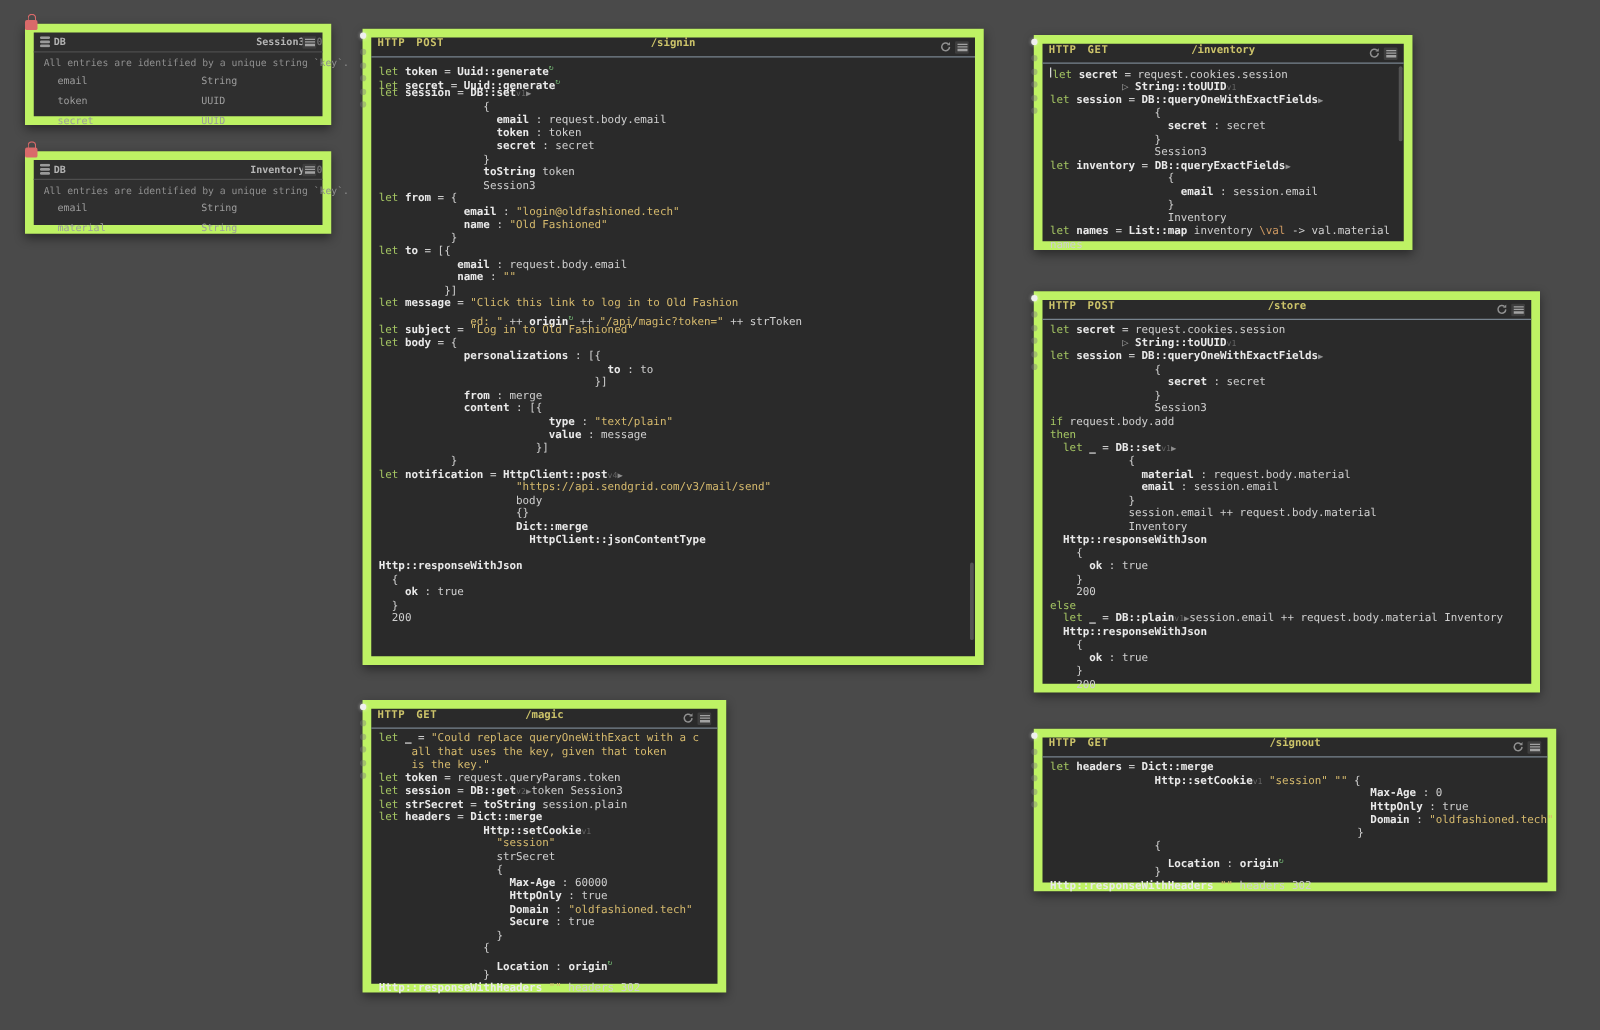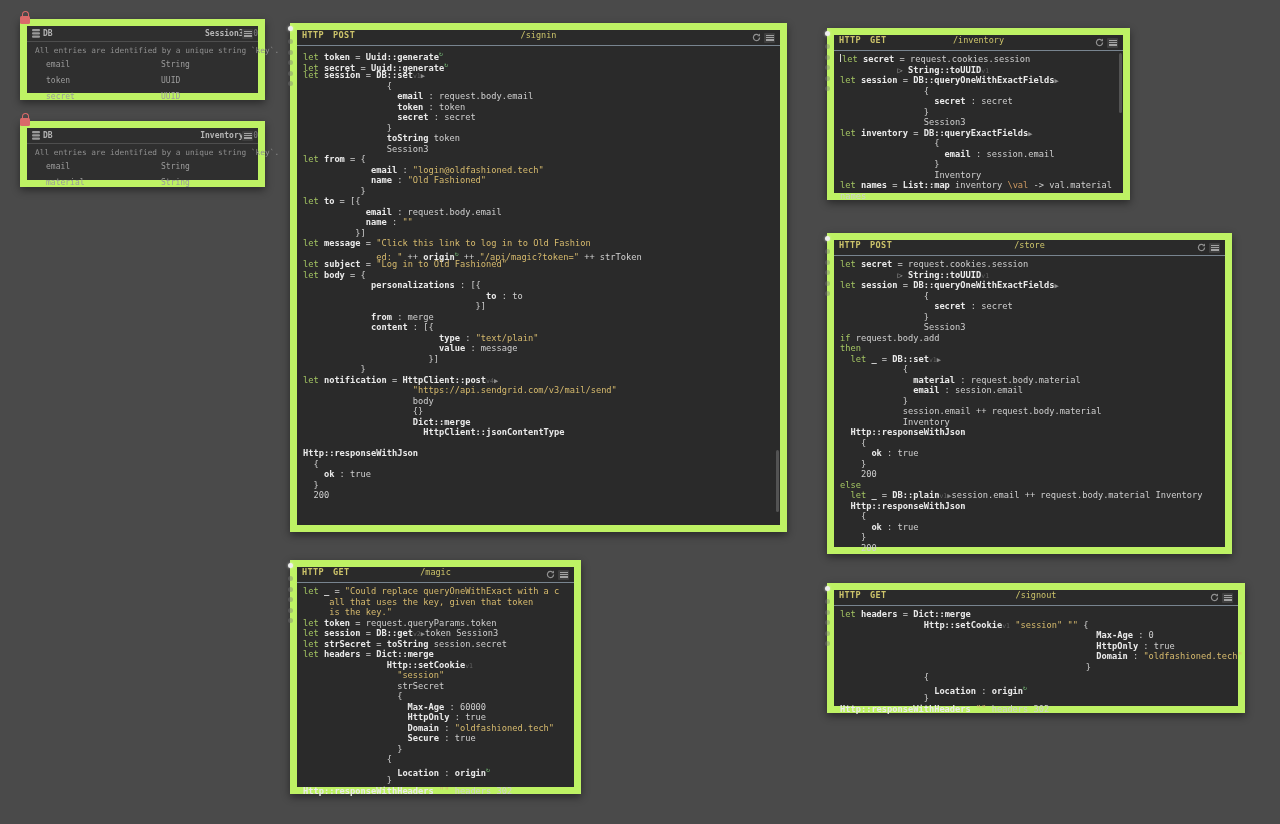--- a/index.html
+++ b/index.html
@@ -10,21 +10,21 @@
   }
   
   .box{position:absolute;background:#2a2a2a;border:7px solid #bef264;
        border-radius:0;box-shadow:0 3px 8px rgba(0,0,0,.45);box-sizing:border-box}
   
   .hhead{height:16px;display:flex;padding:0 5px;
          position:relative;border-bottom:1px solid #78848f;box-sizing:border-box}
   .hmod,.hverb{color:#cdc46a;font-size:8.5px;font-weight:bold;letter-spacing:.4px}
   .hverb{margin-left:9px}
   .hpath{position:absolute;left:0;right:0;text-align:center;color:#cdc46a;
-         font-size:8.5px;font-weight:normal;pointer-events:none}
+         font-size:8.5px;font-weight:bold;pointer-events:none}
   .hicons{margin-left:auto;display:flex;align-items:center;gap:3px;z-index:1}
   .menu{width:11px;height:10px;background:#3e3e3e;border-radius:1px;
         display:flex;flex-direction:column;justify-content:space-between;
         padding:2px 1.5px;box-sizing:border-box;cursor:pointer}
   .menu i{height:1.2px;background:#a2a2a2;display:block}
   
   .code{padding:3px 0 5px 6px}
   .cl{height:10.5px;line-height:10.5px;font-size:8.7px;white-space:pre;color:#cfcfcf}
   .sg.k{color:#a5c663}
   .sg.b{color:#eaeaea;font-weight:bold}
@@ -337,21 +337,21 @@
           <i></i>
         </span>
     </span>
   </div>
   <div class="code">
       <div class="cl"><span class="sg k">let </span><span class="sg b">_</span><span class="sg v"> = </span><span class="sg s">"Could replace queryOneWithExact with a c</span></div>
       <div class="cl"><span class="sg v">     </span><span class="sg s">all that uses the key, given that token</span></div>
       <div class="cl"><span class="sg v">     </span><span class="sg s">is the key."</span></div>
       <div class="cl"><span class="sg k">let </span><span class="sg b">token</span><span class="sg v"> = request.queryParams.token</span></div>
       <div class="cl"><span class="sg k">let </span><span class="sg b">session</span><span class="sg v"> = </span><span class="sg b">DB::get</span><span class="sg ver">v2</span><span class="sg play">▶</span><span class="sg v">token Session3</span></div>
-      <div class="cl"><span class="sg k">let </span><span class="sg b">strSecret</span><span class="sg v"> = </span><span class="sg b">toString</span><span class="sg v"> session.secret</span></div>
+      <div class="cl"><span class="sg k">let </span><span class="sg b">strSecret</span><span class="sg v"> = </span><span class="sg b">toString</span><span class="sg v"> session.plain</span></div>
       <div class="cl"><span class="sg k">let </span><span class="sg b">headers</span><span class="sg v"> = </span><span class="sg b">Dict::merge</span></div>
       <div class="cl"><span class="sg v">                </span><span class="sg b">Http::setCookie</span><span class="sg ver">v1</span></div>
       <div class="cl"><span class="sg v">                  </span><span class="sg s">"session"</span></div>
       <div class="cl"><span class="sg v">                  strSecret</span></div>
       <div class="cl"><span class="sg v">                  {</span></div>
       <div class="cl"><span class="sg v">                    </span><span class="sg b">Max-Age</span><span class="sg v"> : 60000</span></div>
       <div class="cl"><span class="sg v">                    </span><span class="sg b">HttpOnly</span><span class="sg v"> : true</span></div>
       <div class="cl"><span class="sg v">                    </span><span class="sg b">Domain</span><span class="sg v"> : </span><span class="sg s">"oldfashioned.tech"</span></div>
       <div class="cl"><span class="sg v">                    </span><span class="sg b">Secure</span><span class="sg v"> : true</span></div>
       <div class="cl"><span class="sg v">                  }</span></div>

